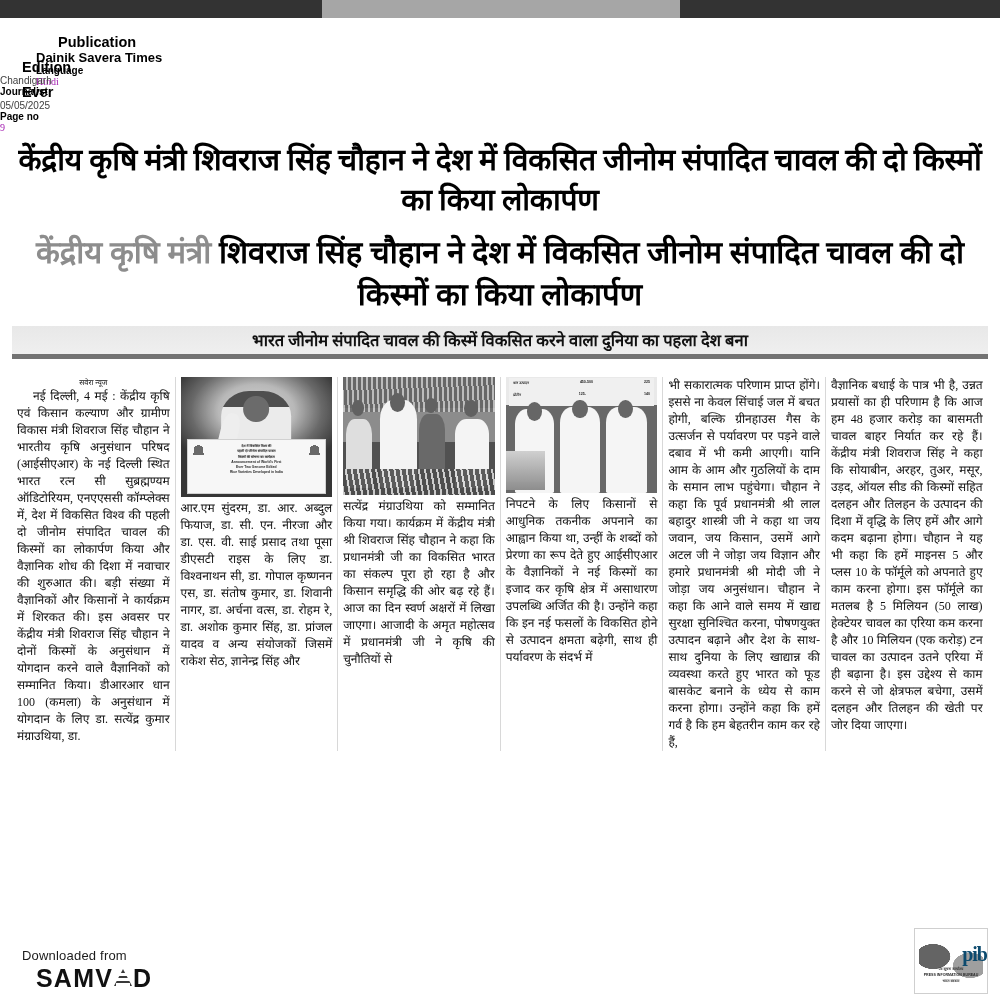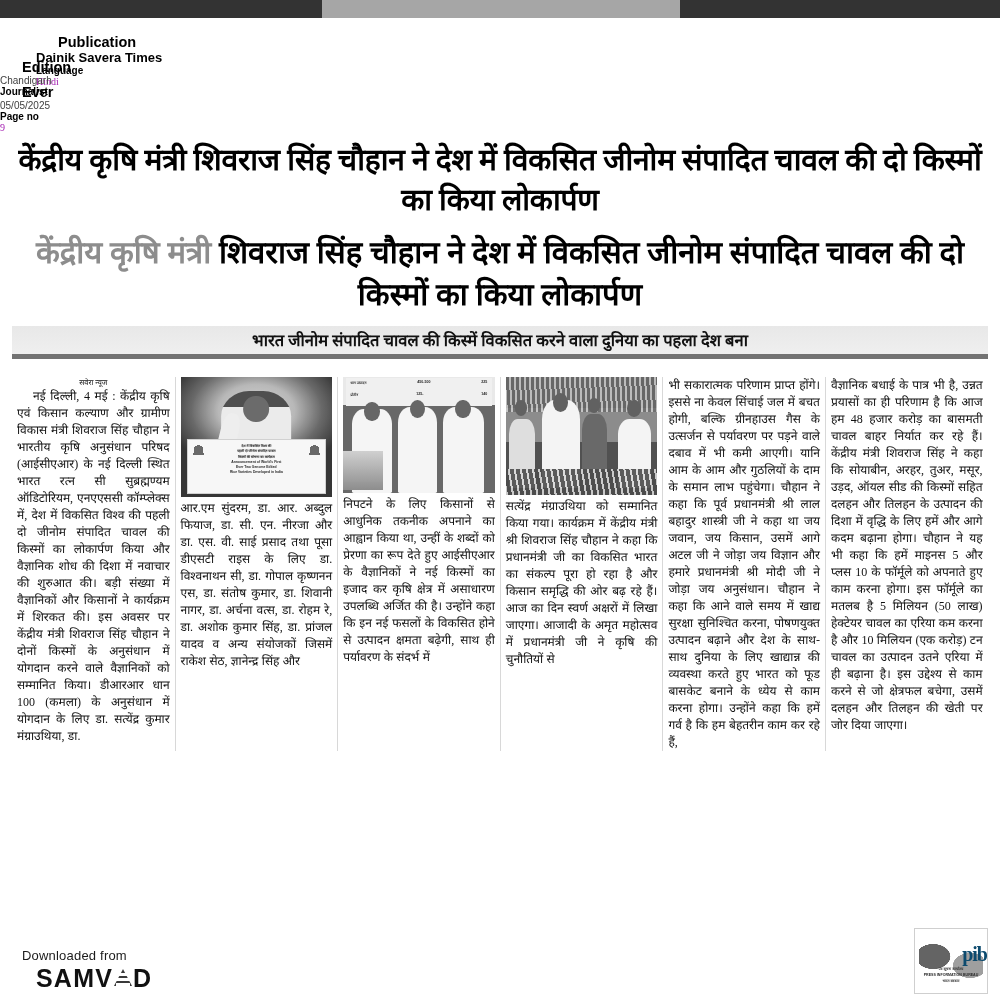--- a/index.html
+++ b/index.html
@@ -388,20 +388,37 @@
                 <div>देश में विकसित विश्व की</div>
                 <div>पहली दो जीनोम संपादित चावल</div>
                 <div>किस्मों की घोषणा का कार्यक्रम</div>
                 <div>Announcement of World's First</div>
                 <div>Ever Two Genome Edited</div>
                 <div>Rice Varieties Developed in India</div>
               </div>
             </div>
           </div>
           <div class="ptext">आर.एम सुंदरम, डा. आर. अब्दुल फियाज, डा. सी. एन. नीरजा और डा. एस. वी. साई प्रसाद तथा पूसा डीएसटी राइस के लिए डा. विश्वनाथन सी, डा. गोपाल कृष्णनन एस, डा. संतोष कुमार, डा. शिवानी नागर, डा. अर्चना वत्स, डा. रोहम रे, डा. अशोक कुमार सिंह, डा. प्रांजल यादव व अन्य संयोजकों जिसमें राकेश सेठ, ज्ञानेन्द्र सिंह और</div>
+        </div>
+
+        <div class="col">
+          <div class="photo p2">
+            <div class="ph2-bg"></div>
+            <div class="ph2-plants"></div>
+            <div class="ph2-fig a"></div>
+            <div class="ph2-fig b"></div>
+            <div class="ph2-fig c"></div>
+            <div class="ph2-fig d"></div>
+            <div class="ph2-head a"></div>
+            <div class="ph2-head b"></div>
+            <div class="ph2-head c"></div>
+            <div class="ph2-head d"></div>
+            <div class="ph2-fore"></div>
+          </div>
+          <div class="ptext">सत्येंद्र मंग्राउथिया को सम्मानित किया गया। कार्यक्रम में केंद्रीय मंत्री श्री शिवराज सिंह चौहान ने कहा कि प्रधानमंत्री जी का विकसित भारत का संकल्प पूरा हो रहा है और किसान समृद्धि की ओर बढ़ रहे हैं। आज का दिन स्वर्ण अक्षरों में लिखा जाएगा। आजादी के अमृत महोत्सव में प्रधानमंत्री जी ने कृषि की चुनौतियों से</div>
         </div>
 
         <div class="col">
           <div class="photo p3">
             <div class="ph3-bg"></div>
             <div class="ph3-chart">
               <div class="ph3-chart-row r1">
                 <span>धान उत्पादन</span>
                 <span>450-500</span>
                 <span>225</span>
@@ -417,37 +434,20 @@
             <div class="ph3-fig c"></div>
             <div class="ph3-head2 a"></div>
             <div class="ph3-head2 b"></div>
             <div class="ph3-head2 c"></div>
             <div class="ph3-table"></div>
           </div>
           <div class="ptext">निपटने के लिए किसानों से आधुनिक तकनीक अपनाने का आह्वान किया था, उन्हीं के शब्दों को प्रेरणा का रूप देते हुए आईसीएआर के वैज्ञानिकों ने नई किस्मों का इजाद कर कृषि क्षेत्र में असाधारण उपलब्धि अर्जित की है। उन्होंने कहा कि इन नई फसलों के विकसित होने से उत्पादन क्षमता बढ़ेगी, साथ ही पर्यावरण के संदर्भ में</div>
         </div>
 
         <div class="col">
-          <div class="photo p2">
-            <div class="ph2-bg"></div>
-            <div class="ph2-plants"></div>
-            <div class="ph2-fig a"></div>
-            <div class="ph2-fig b"></div>
-            <div class="ph2-fig c"></div>
-            <div class="ph2-fig d"></div>
-            <div class="ph2-head a"></div>
-            <div class="ph2-head b"></div>
-            <div class="ph2-head c"></div>
-            <div class="ph2-head d"></div>
-            <div class="ph2-fore"></div>
-          </div>
-          <div class="ptext">सत्येंद्र मंग्राउथिया को सम्मानित किया गया। कार्यक्रम में केंद्रीय मंत्री श्री शिवराज सिंह चौहान ने कहा कि प्रधानमंत्री जी का विकसित भारत का संकल्प पूरा हो रहा है और किसान समृद्धि की ओर बढ़ रहे हैं। आज का दिन स्वर्ण अक्षरों में लिखा जाएगा। आजादी के अमृत महोत्सव में प्रधानमंत्री जी ने कृषि की चुनौतियों से</div>
-        </div>
-
-        <div class="col">
           <div class="ptext">भी सकारात्मक परिणाम प्राप्त होंगे। इससे ना केवल सिंचाई जल में बचत होगी, बल्कि ग्रीनहाउस गैस के उत्सर्जन से पर्यावरण पर पड़ने वाले दबाव में भी कमी आएगी। यानि आम के आम और गुठलियों के दाम के समान लाभ पहुंचेगा। चौहान ने कहा कि पूर्व प्रधानमंत्री श्री लाल बहादुर शास्त्री जी ने कहा था जय जवान, जय किसान, उसमें आगे अटल जी ने जोड़ा जय विज्ञान और हमारे प्रधानमंत्री श्री मोदी जी ने जोड़ा जय अनुसंधान। चौहान ने कहा कि आने वाले समय में खाद्य सुरक्षा सुनिश्चित करना, पोषणयुक्त उत्पादन बढ़ाने और देश के साथ-साथ दुनिया के लिए खाद्यान्न की व्यवस्था करते हुए भारत को फूड बासकेट बनाने के ध्येय से काम करना होगा। उन्होंने कहा कि हमें गर्व है कि हम बेहतरीन काम कर रहे हैं,</div>
         </div>
 
         <div class="col">
           <div class="ptext">वैज्ञानिक बधाई के पात्र भी है, उन्नत प्रयासों का ही परिणाम है कि आज हम 48 हजार करोड़ का बासमती चावल बाहर निर्यात कर रहे हैं। केंद्रीय मंत्री शिवराज सिंह ने कहा कि सोयाबीन, अरहर, तुअर, मसूर, उड़द, ऑयल सीड की किस्मों सहित दलहन और तिलहन के उत्पादन की दिशा में वृद्धि के लिए हमें और आगे कदम बढ़ाना होगा। चौहान ने यह भी कहा कि हमें माइनस 5 और प्लस 10 के फॉर्मूले को अपनाते हुए काम करना होगा। इस फॉर्मूले का मतलब है 5 मिलियन (50 लाख) हेक्टेयर चावल का एरिया कम करना है और 10 मिलियन (एक करोड़) टन चावल का उत्पादन उतने एरिया में ही बढ़ाना है। इस उद्देश्य से काम करने से जो क्षेत्रफल बचेगा, उसमें दलहन और तिलहन की खेती पर जोर दिया जाएगा।</div>
         </div>
 
       </div>
     </div>
   </div>

